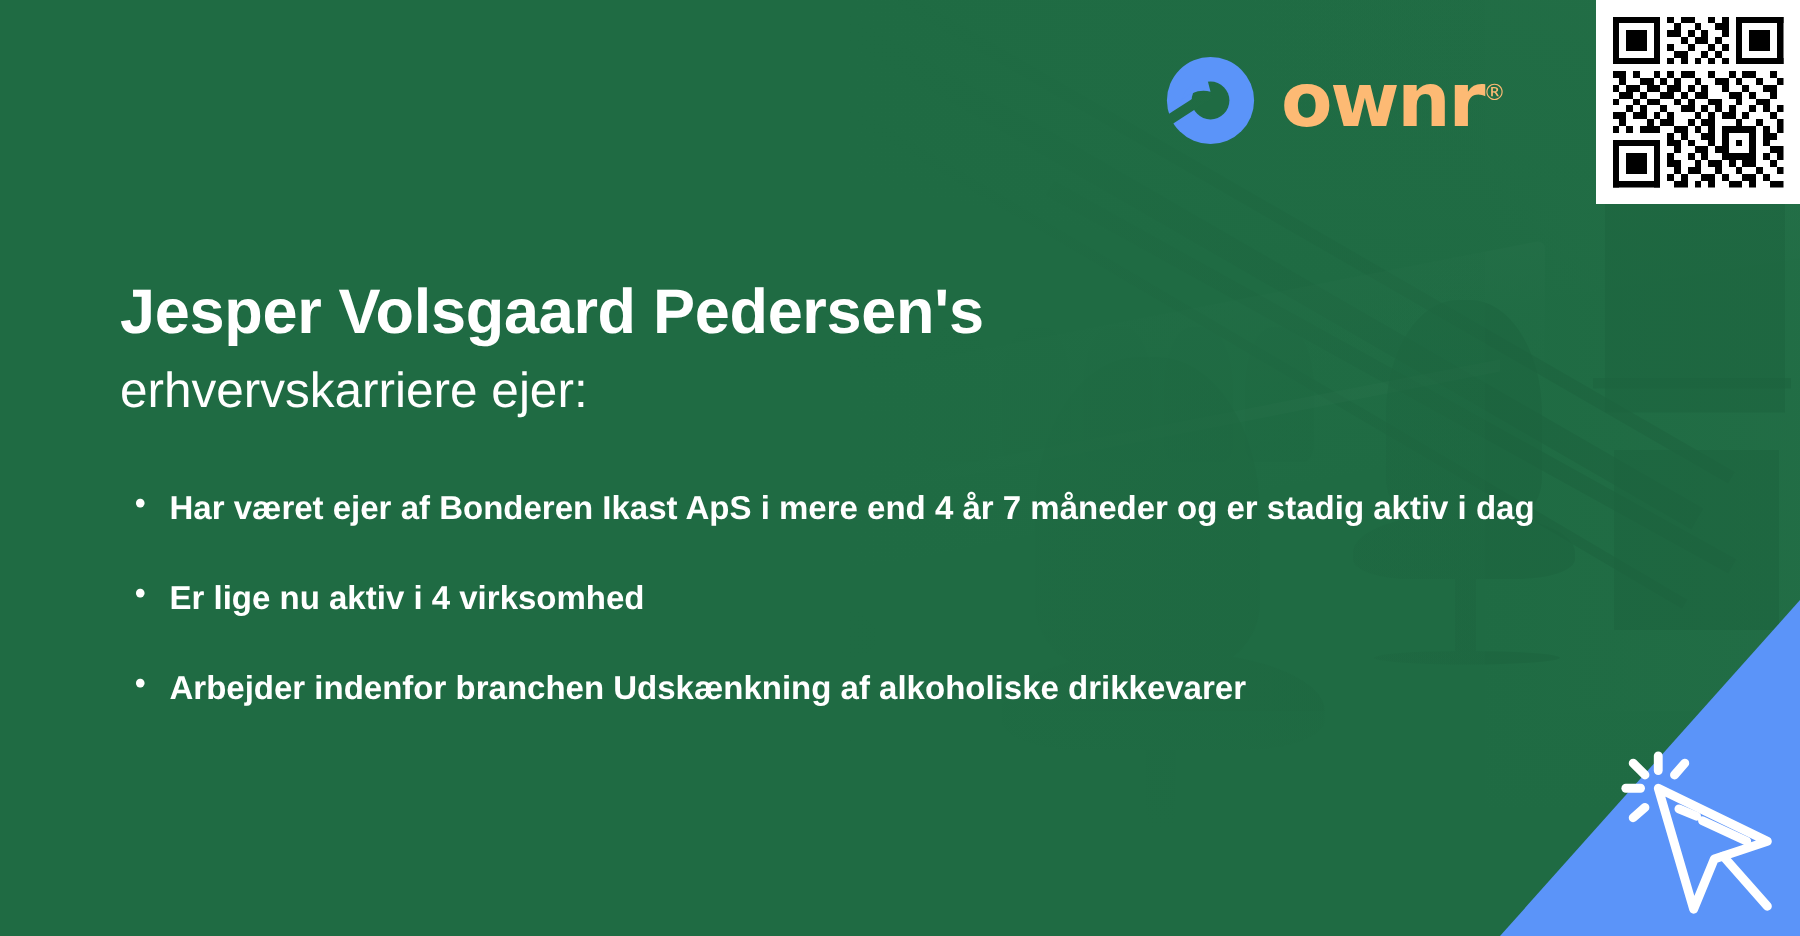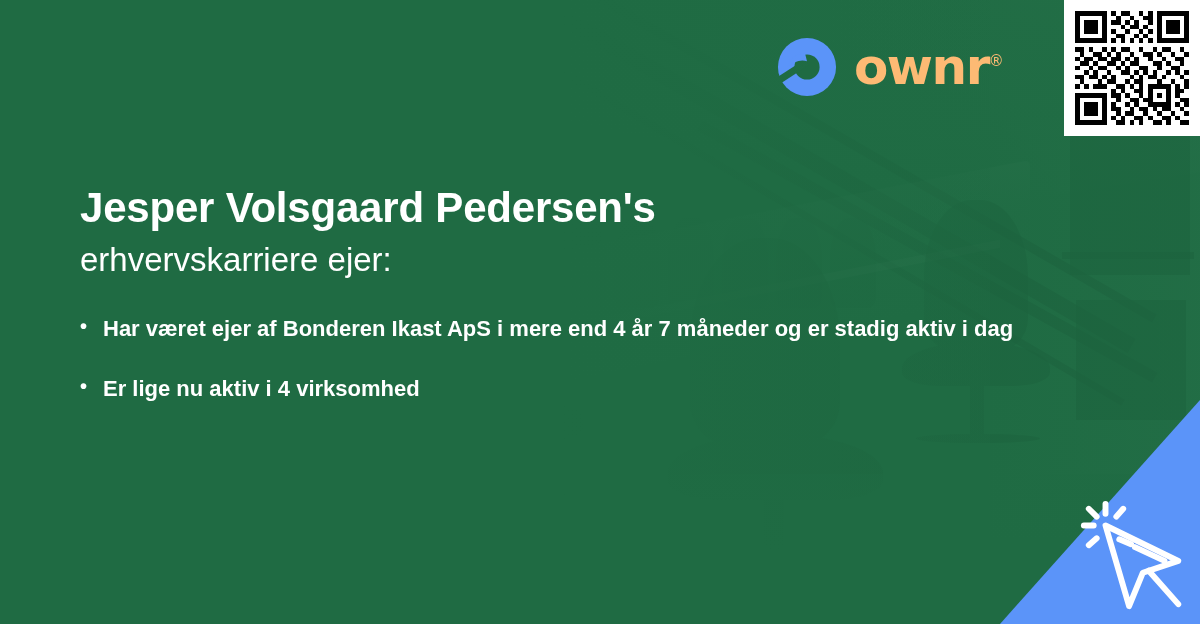--- a/index.html
+++ b/index.html
@@ -223,21 +223,21 @@
     line-height: 1.3;
     margin-top: 6px;
   }
 
   .bullets {
     position: absolute;
     left: 80px; top: 310px;
     width: 1000px;
     color: #ffffff;
     list-style: none;
-    margin: 0;
+    margin: 10px;
     padding: 0;
   }
   .bullets li {
     position: relative;
     padding-left: 23px;
     font-size: 22px;
     font-weight: bold;
     line-height: 1.72;
     margin-bottom: 22px;
   }
@@ -530,20 +530,21 @@
   </div>
 
   <div class="title">
     <div class="l1">Jesper Volsgaard Pedersen's</div>
     <div class="l2">erhvervskarriere ejer:</div>
   </div>
 
   <ul class="bullets">
     <li>Har været ejer af Bonderen Ikast ApS i mere end 4 år 7 måneder og er stadig aktiv i dag</li>
     <li>Er lige nu aktiv i 4 virksomhed</li>
+    <li>Arbejder indenfor branchen Udskænkning af alkoholiske drikkevarer</li>
   </ul>
 
   <div class="corner">
     <div class="tri"></div>
     <svg class="cursor" viewBox="0 0 120 120" fill="none" stroke="#ffffff" stroke-width="6" stroke-linecap="round" stroke-linejoin="round">
       <path d="M30 30 L104 66 L68 78 L54 112 Z"></path>
       <path d="M74 76 L104 110"></path>
       <path d="M44 44 L56 49"></path>
       <path d="M60 52 L90 66"></path>
       <path d="M30 8 L30 18"></path>

